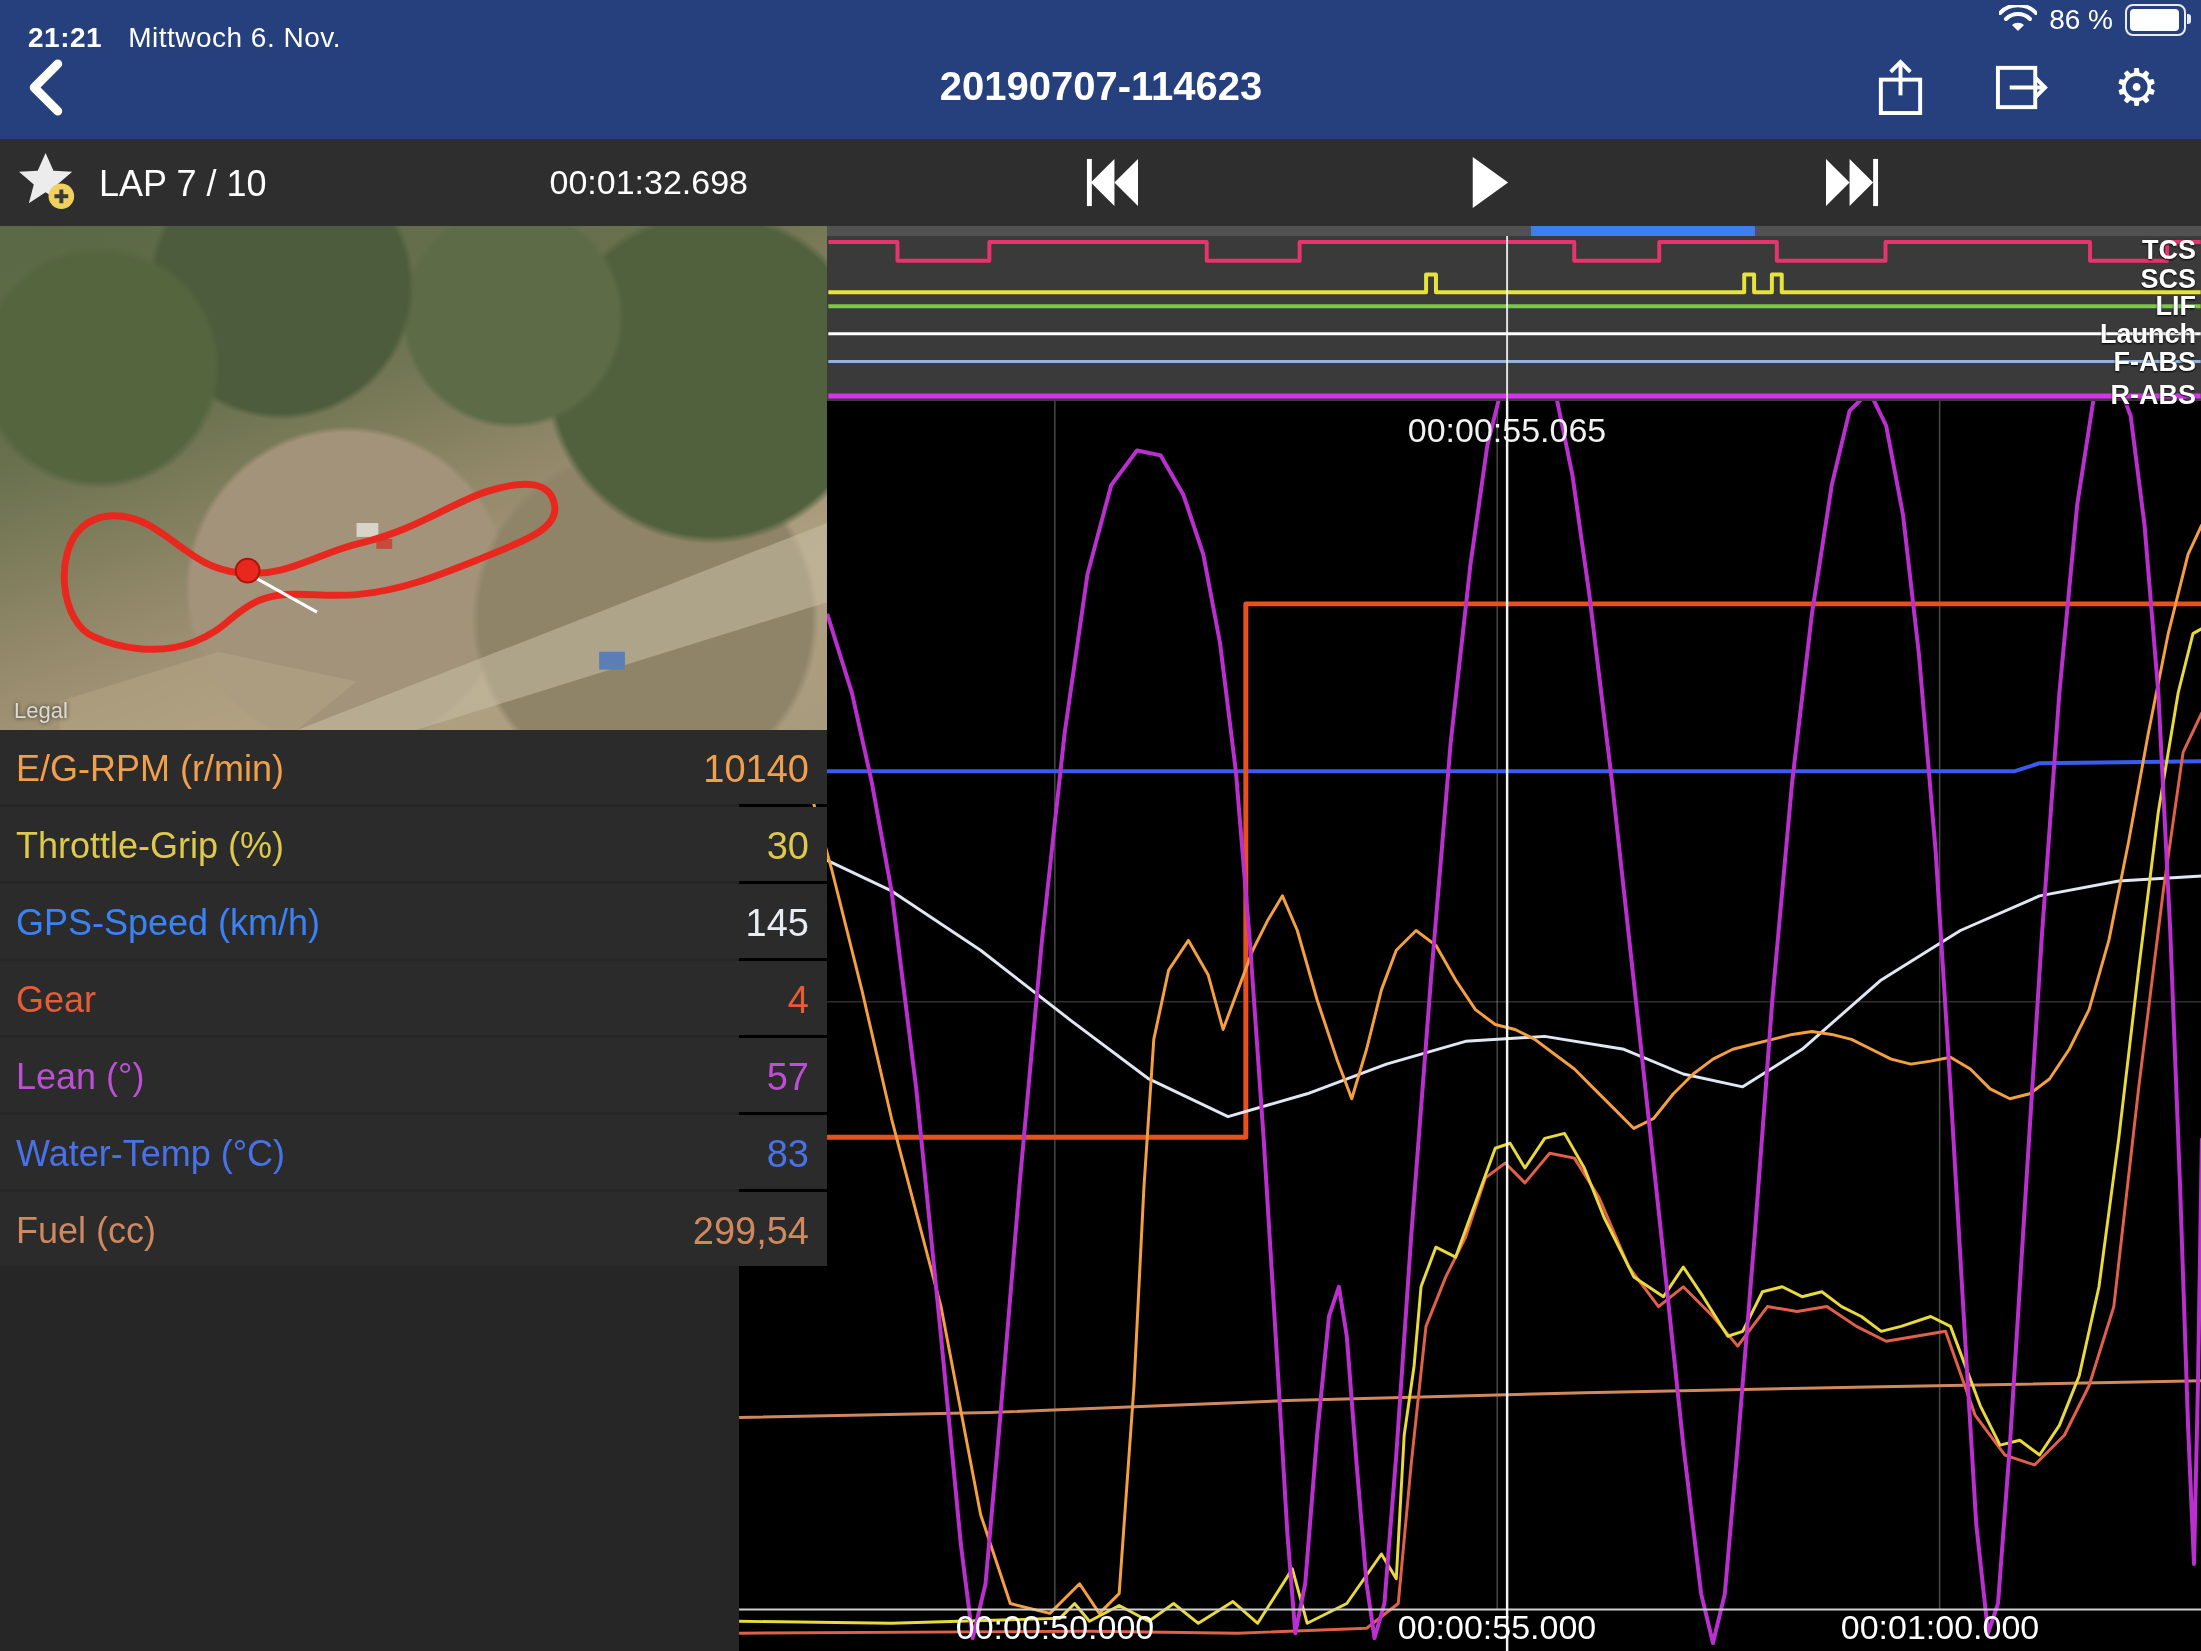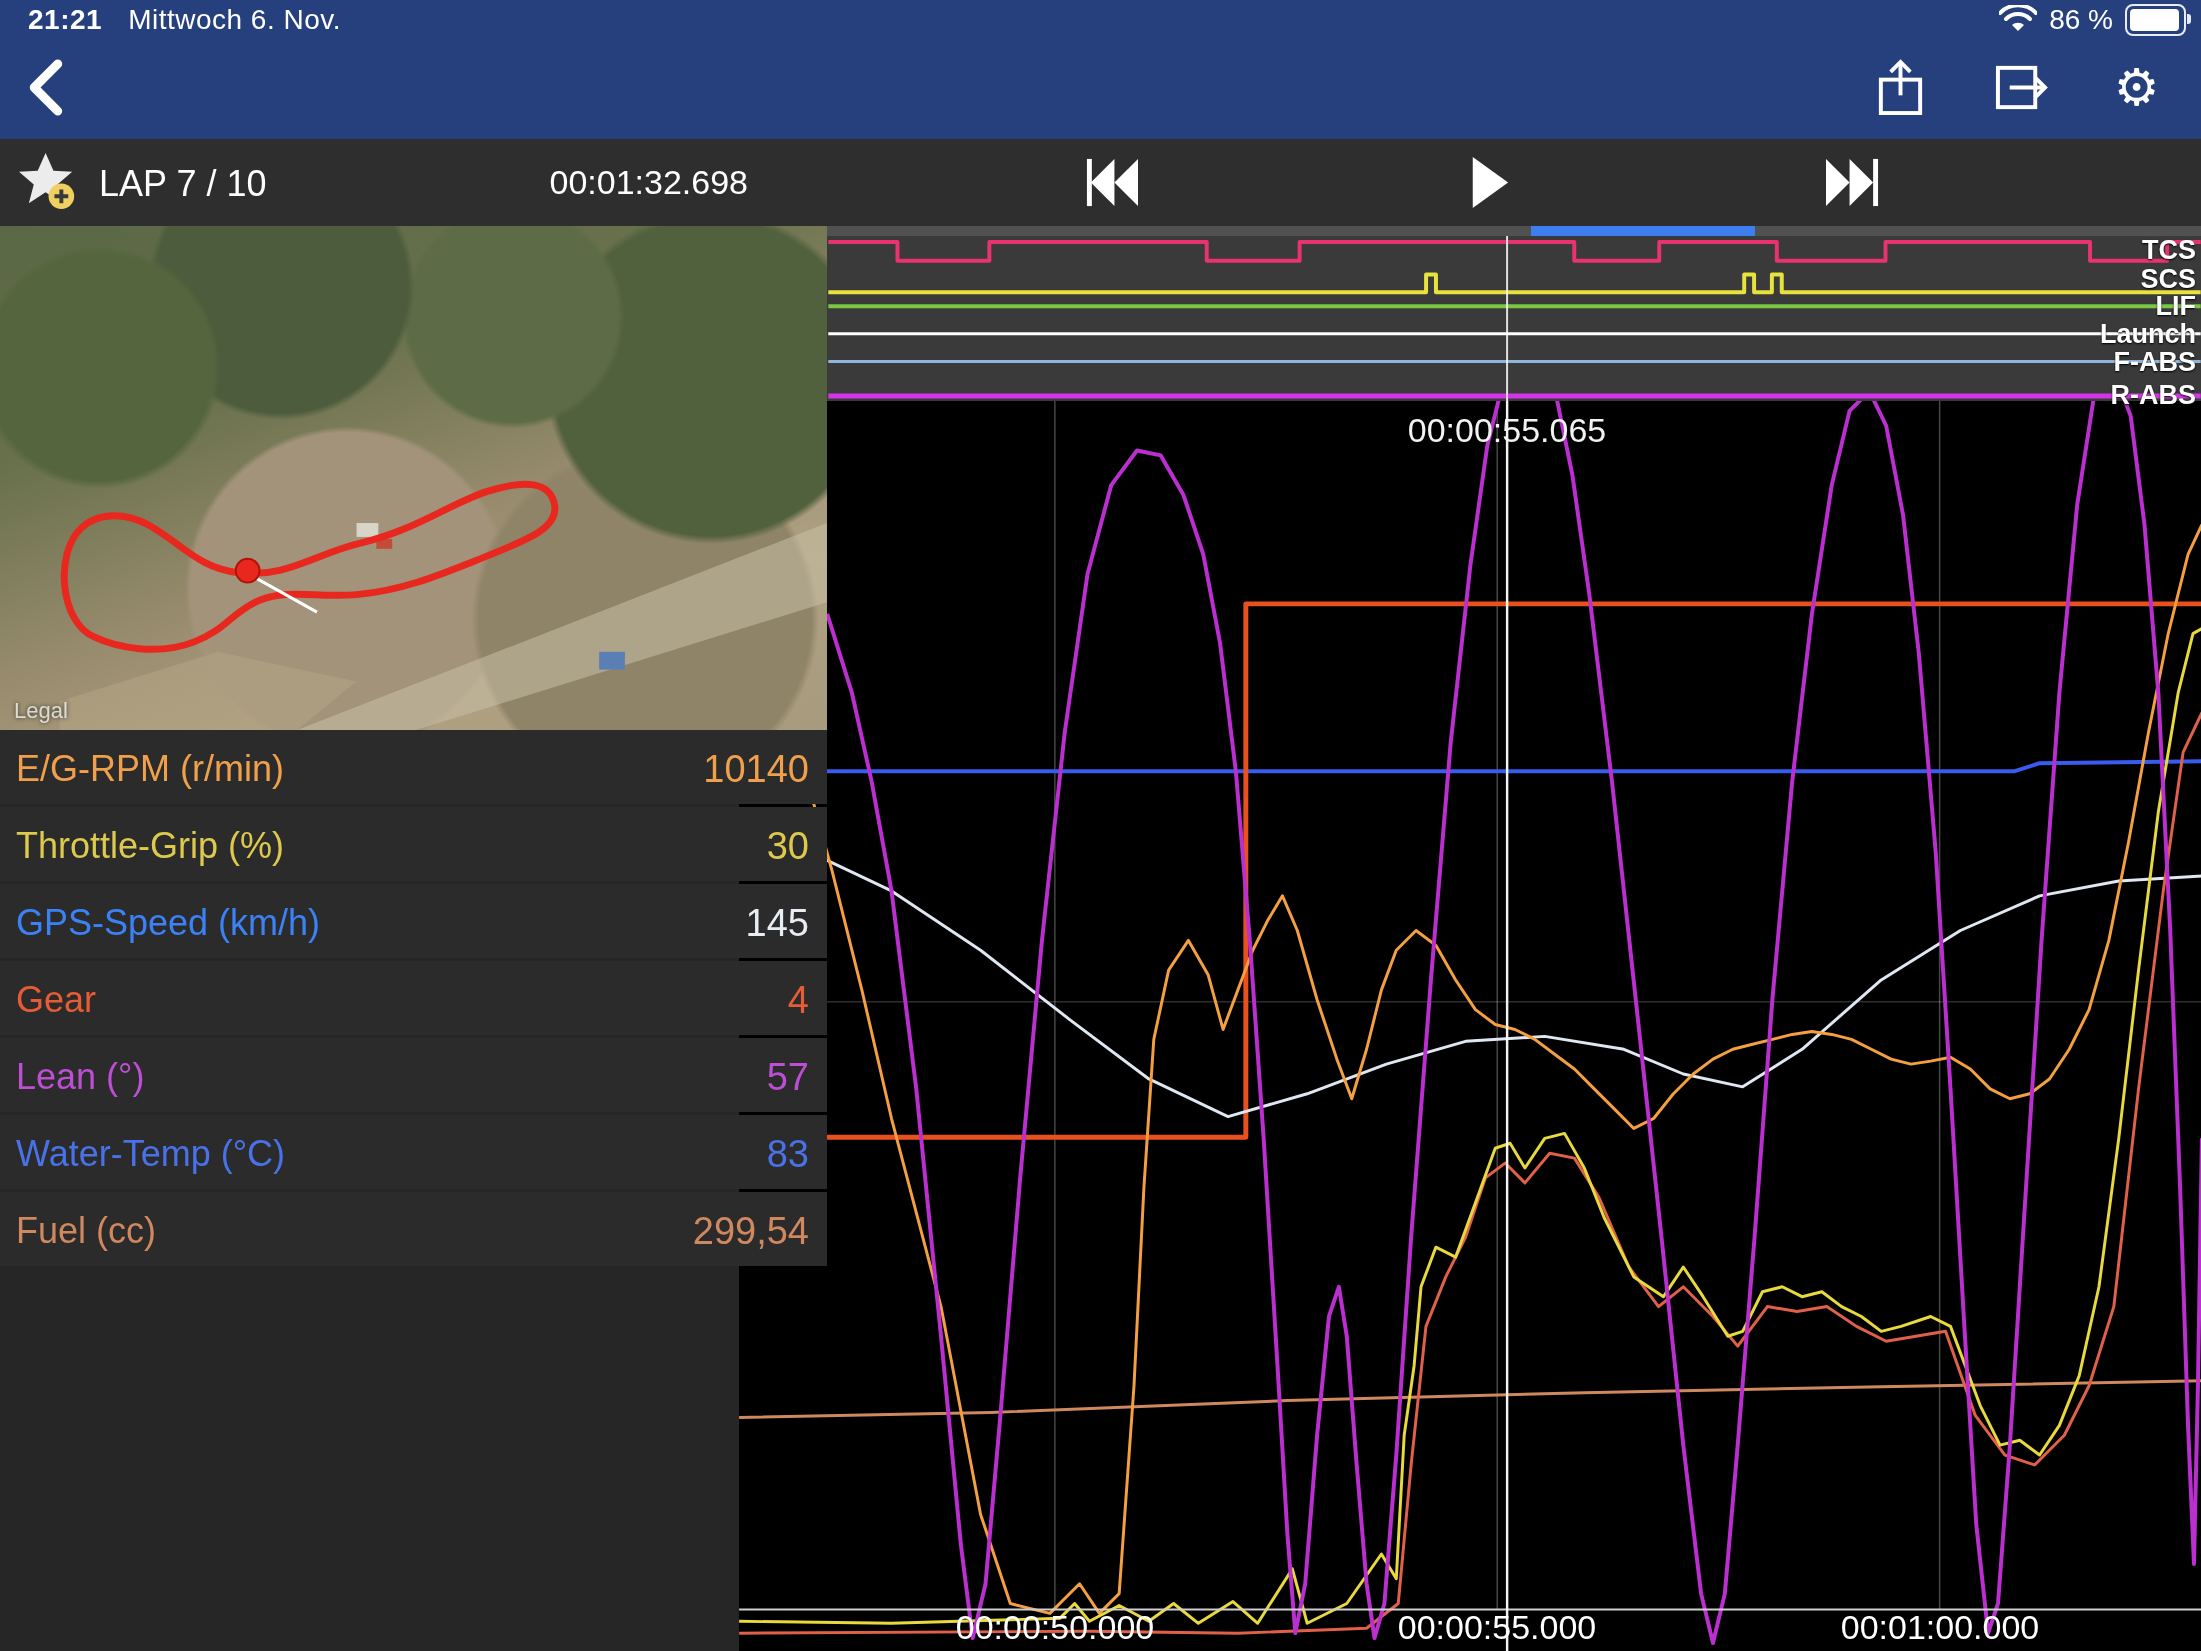--- a/index.html
+++ b/index.html
@@ -4,21 +4,21 @@
 <style>
   html,body{margin:0;padding:0;}
   body{
     width:2202px;height:1651px;position:relative;overflow:hidden;
     background:#262626;font-family:"Liberation Sans", sans-serif;
     -webkit-font-smoothing:antialiased;
   }
   
   .navbar{position:absolute;left:0;top:0;width:2202px;height:139px;background:#26407d;color:#fff;}
   .statusbar{position:absolute;left:0;top:0;width:100%;height:40px;}
-  .status-left{position:absolute;left:28px;top:4px;font-size:28px;font-weight:bold;letter-spacing:0.5px;}
+  .status-left{position:absolute;left:28px;top:22px;font-size:28px;font-weight:bold;letter-spacing:0.5px;}
   .status-date{font-weight:normal;margin-left:26px;}
   .status-right{position:absolute;right:16px;top:4px;display:flex;align-items:center;gap:12px;}
   .batt-pct{font-size:28px;}
   .battery{width:57px;height:28px;border:2px solid rgba(255,255,255,.9);border-radius:8px;position:relative;}
   .battery .lvl{position:absolute;left:3px;top:3px;bottom:3px;width:86%;background:#fff;border-radius:4px;}
   .battery:after{content:"";position:absolute;right:-7px;top:8px;width:4px;height:10px;background:rgba(255,255,255,.9);border-radius:0 3px 3px 0;}
   .nav-row{position:absolute;left:0;top:40px;width:100%;height:99px;}
   .back-btn{position:absolute;left:22px;top:18px;width:46px;height:59px;cursor:pointer;}
   .nav-title{position:absolute;left:0;right:0;top:24px;text-align:center;font-size:40px;font-weight:bold;color:#fff;}
   .nav-icon{position:absolute;top:18px;width:55px;height:59px;cursor:pointer;}
@@ -78,20 +78,21 @@
           <span class="lvl"></span>
         </span>
     </div>
   </div>
   <div class="nav-row">
     <div class="back-btn">
       <svg width="46" height="59" viewBox="0 0 46 60">
           <polyline points="36,6 12,30 36,54" fill="none" stroke="#fff" stroke-width="9" stroke-linecap="round" stroke-linejoin="round"></polyline>
         </svg>
     </div>
+    <div class="nav-title">20190707-114623</div>
     <div class="nav-icon" style="left:1873px;">
       <svg width="55" height="59" viewBox="0 0 56 60">
         <rect x="8" y="22" width="40" height="34" fill="none" stroke="#fff" stroke-width="4"></rect>
         <line x1="28" y1="4" x2="28" y2="38" stroke="#fff" stroke-width="4"></line>
         <polyline points="18,14 28,4 38,14" fill="none" stroke="#fff" stroke-width="4"></polyline>
       </svg>
     </div>
     <div class="nav-icon" style="left:1994px;">
       <svg width="55" height="59" viewBox="0 0 56 60">
         <rect x="4" y="10" width="38" height="40" fill="none" stroke="#fff" stroke-width="4"></rect>

